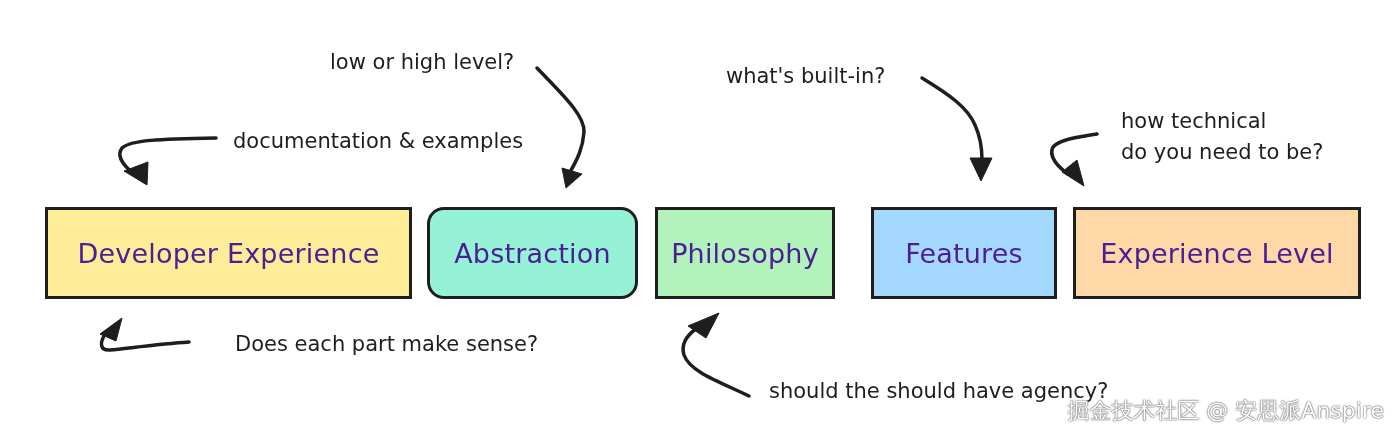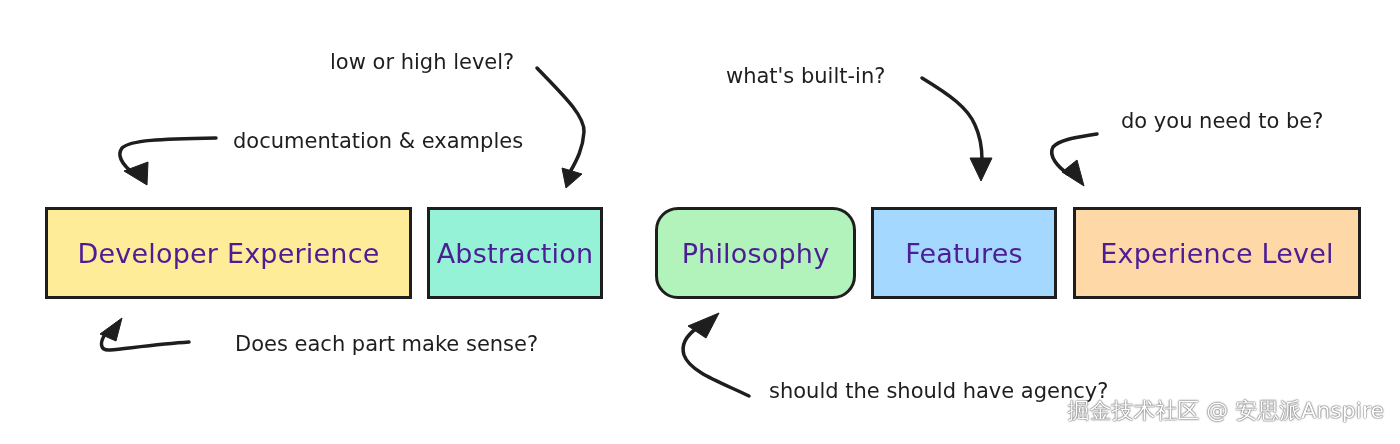--- a/index.html
+++ b/index.html
@@ -3,22 +3,22 @@
   <meta charset="utf-8">
   <style>
     html, body { margin: 0; padding: 0; background: #ffffff; }
     body { width: 1400px; height: 444px; position: relative; overflow: hidden;
            font-family: "DejaVu Sans", sans-serif; color: #1e1e1e; }
     .box { position: absolute; box-sizing: border-box; border: 3px solid #22c55e;
            display: flex; align-items: center; justify-content: center;
            font-family: "DejaVu Sans", sans-serif; font-size: 27px; color: #4c1d95;
            letter-spacing: 0.2px; }
     #box-dev { left: 45px; top: 207px; width: 367px; height: 92px; }
-    #box-abs { left: 427px; top: 207px; width: 176px; height: 92px; }
-    #box-phi { left: 655px; top: 207px; width: 201px; height: 92px; border-radius: 23px; }
+    #box-abs { left: 427px; top: 207px; width: 211px; height: 92px; border-radius: 17px; }
+    #box-phi { left: 655px; top: 207px; width: 180px; height: 92px; }
     #box-fea { left: 871px; top: 207px; width: 186px; height: 92px; text-align: center; }
     #box-exp { left: 1073px; top: 207px; width: 288px; height: 92px; }
     .note { position: absolute; font-family: "DejaVu Sans", sans-serif; font-size: 21px;
             color: #1e1e1e; white-space: nowrap; line-height: 31px; }
     #note-low { left: 330px; top: 47px; }
     #note-doc { left: 233px; top: 126px; }
     #note-built { left: 726px; top: 61px; }
     #note-tech { left: 1121px; top: 106px; }
     #note-sense { left: 206px; top: 329px; margin-left: 29px; }
     #note-agency { left: 769px; top: 376px; }
@@ -68,18 +68,19 @@
 <div class="box" id="box-dev" style="background: rgb(255, 236, 153); border-color: rgb(30, 30, 30);">Developer Experience</div>
 <div class="box" id="box-abs" style="background: rgb(150, 242, 215); border-color: rgb(30, 30, 30);">Abstraction</div>
 <div class="box" id="box-phi" style="background: rgb(178, 242, 187); border-color: rgb(30, 30, 30);">Philosophy</div>
 <div class="box" id="box-fea" style="background: rgb(165, 216, 255); border-color: rgb(30, 30, 30);">Features</div>
 <div class="box" id="box-exp" style="background: rgb(255, 216, 168); border-color: rgb(30, 30, 30);">Experience Level</div>
 
 <div class="note" id="note-low">low or high level?</div>
 <div class="note" id="note-doc">documentation &amp; examples</div>
 <div class="note" id="note-built">what's built-in?</div>
 <div class="note" id="note-tech">
+  <div>how technical</div>
   <div>do you need to be?</div>
 </div>
 <div class="note" id="note-sense">Does each part make sense?</div>
 <div class="note" id="note-agency">should the should have agency?</div>
 
 <div id="watermark">掘金技术社区 @ 安思派Anspire</div>
 
 </body></html>

